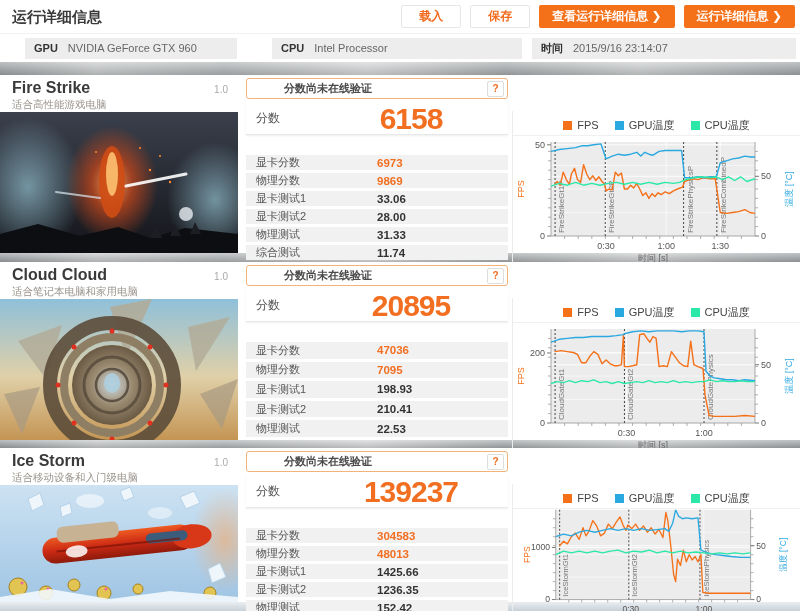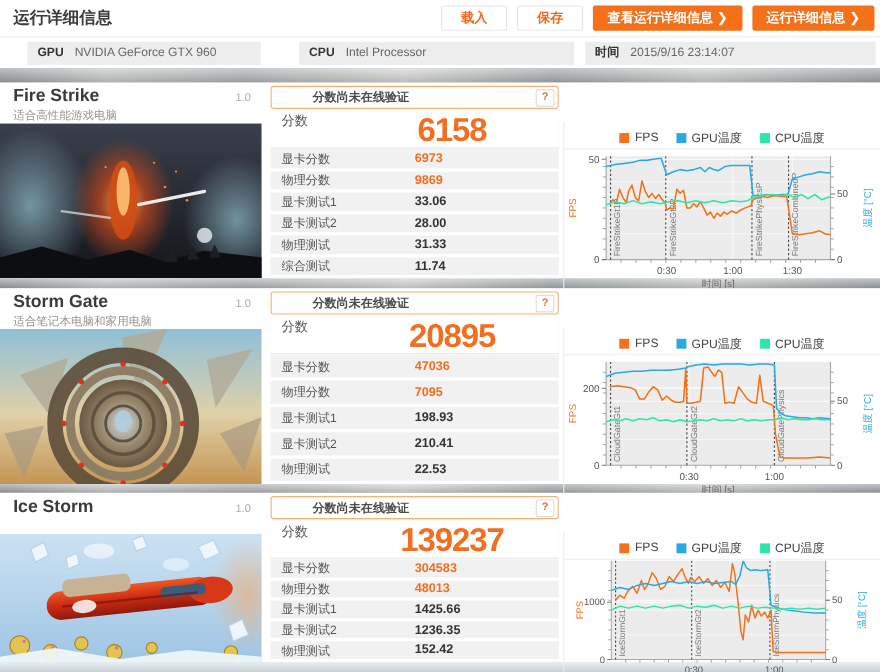--- a/index.html
+++ b/index.html
@@ -43,21 +43,21 @@
   .bname{font-size:16px;font-weight:bold;color:#3a3a3a;}
   .bver{float:right;font-size:10px;color:#aaa;margin-top:5px;}
   .bsub{font-size:10.5px;color:#99938c;margin-top:1px;}
   .art{position:absolute;top:37px;left:0;width:238px;bottom:0;overflow:hidden;}
   .art svg{display:block;width:100%;height:100%;}
 
   .col-mid{position:absolute;left:246px;top:3px;width:262px;bottom:3px;display:flex;flex-direction:column;}
   .vbox{height:21px;border:1px solid #f3b27a;border-radius:3px;background:#fff;display:flex;align-items:center;padding:0 3px 0 9px;margin-bottom:3px;flex:none;}
   .vtext{font-size:11px;font-weight:bold;color:#4a4a4a;flex:1;margin-left:28px;}
   .helpbtn{width:17px;height:16px;border:1px solid #ddd;border-radius:2px;background:#fff;color:#f26b1d;font-size:10px;font-weight:bold;line-height:14px;text-align:center;padding:0;cursor:pointer;}
-  .scorebig{height:33px;background:#fff;border-bottom:1px solid #e8e8e8;box-shadow:0 1px 2px rgba(0,0,0,.07);display:flex;margin-bottom:1px;flex:none;}
+  .scorebig{height:33px;background:#fff;border-bottom:1px solid #e8e8e8;box-shadow:0 1px 2px rgba(0,0,0,.07);display:flex;align-items:center;margin-bottom:20px;flex:none;}
   .slabel{font-size:12px;color:#555;margin-left:10px;width:58px;}
   .snum{flex:1;text-align:center;font-size:30px;font-weight:bold;color:#f26f21;letter-spacing:-1px;line-height:33px;}
   .rows{flex:1;display:flex;flex-direction:column;gap:3px;}
   .srow{flex:1;background:#f1f1f2;display:flex;align-items:center;min-height:0;}
   .sl{font-size:11px;color:#555;margin-left:10px;flex:1;}
   .sv{font-size:11.5px;font-weight:bold;color:#333;width:50%;}
   .sv.hl{color:#f26f21;}
 
   .col-right{position:absolute;left:512px;top:0;width:288px;height:100%;border-left:1px solid #ececec;margin-top:36px;}
   .legend{height:21px;display:flex;justify-content:center;align-items:center;gap:16px;margin-top:4px;border-bottom:1px solid #f0f0f0;}
@@ -271,21 +271,21 @@
           </svg>
         </div>
       <button class="details-btn">详细信息</button>
     </div>
   </div>
 
   <div class="bench" id="s1">
     <div class="col-left">
       <div class="tblock">
         <span class="bver">1.0</span>
-        <div class="bname">Storm Gate</div>
+        <div class="bname">Cloud Cloud</div>
         <div class="bsub">适合笔记本电脑和家用电脑</div>
       </div>
       <div class="art">
         <svg viewBox="0 0 238 141" preserveAspectRatio="none">
           <defs>
             <linearGradient id="cgSky" x1="0" y1="0" x2="0" y2="1">
                 <stop offset="0" stop-color="#8fc0da"></stop>
                 <stop offset="0.55" stop-color="#e0d0a8"></stop>
                 <stop offset="1" stop-color="#c49554"></stop>
               </linearGradient>
@@ -445,20 +445,21 @@
         </div>
       <button class="details-btn">详细信息</button>
     </div>
   </div>
 
   <div class="bench" id="s2">
     <div class="col-left">
       <div class="tblock">
         <span class="bver">1.0</span>
         <div class="bname">Ice Storm</div>
+        <div class="bsub">适合移动设备和入门级电脑</div>
       </div>
       <div class="art">
         <svg viewBox="0 0 238 117" preserveAspectRatio="none">
           <defs>
             <linearGradient id="isBg" x1="0" y1="0" x2="0" y2="1">
                 <stop offset="0" stop-color="#cde2f2"></stop>
                 <stop offset="1" stop-color="#9fc5e4"></stop>
               </linearGradient>
             <linearGradient id="isShip" x1="0" y1="0" x2="0" y2="1">
                 <stop offset="0" stop-color="#ee5a22"></stop>

